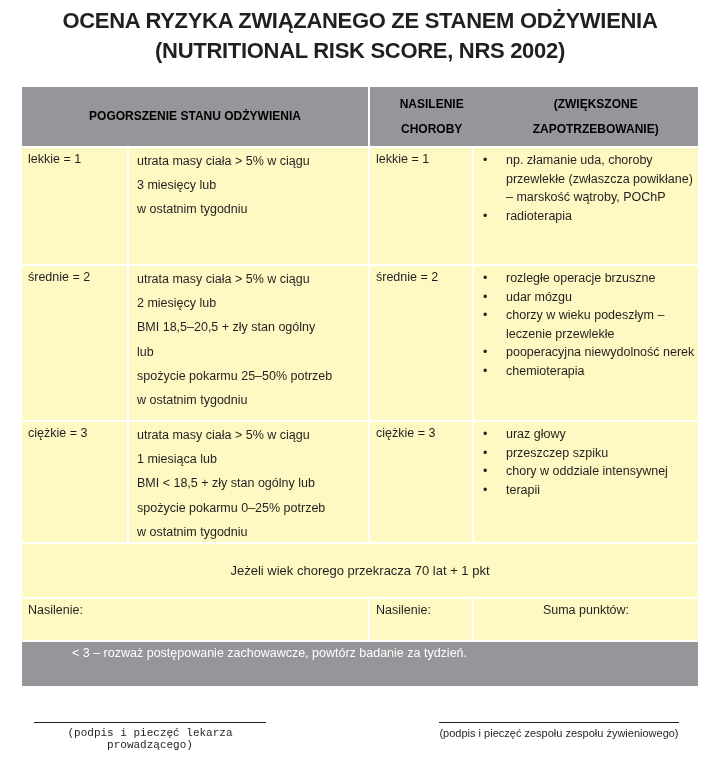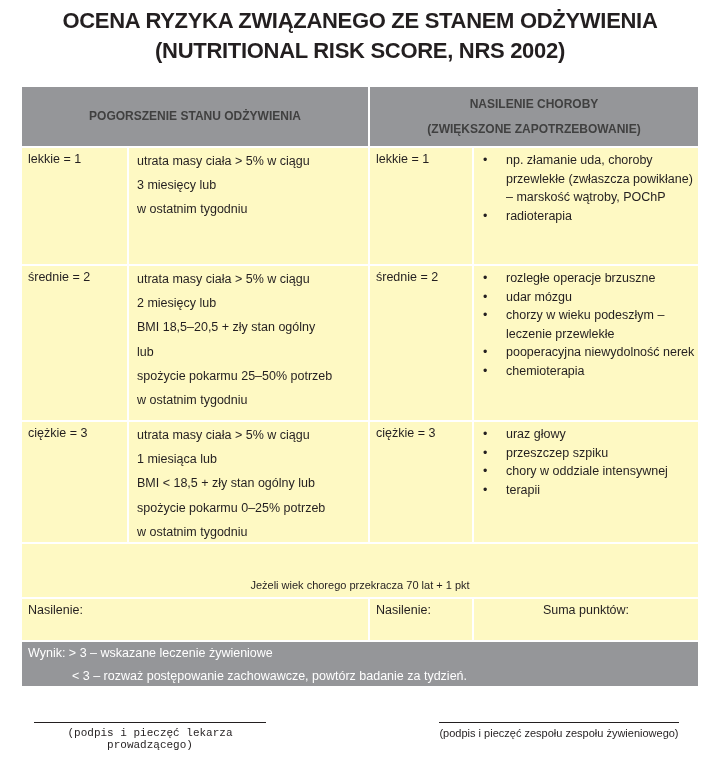--- a/index.html
+++ b/index.html
@@ -6,29 +6,29 @@
   body { width:720px; height:763px; position:relative; overflow:hidden;
          font-family:"Liberation Sans", sans-serif; color:#231f20; }
   .title { position:absolute; left:0; width:720px; text-align:center;
            font-family:"Liberation Sans", sans-serif; font-weight:bold; font-size:22px;
            color:#231f20; letter-spacing:-0.3px; }
   .t1 { top:8px; }
   .t2 { top:38px; }
   .grid { position:absolute; left:22px; top:87px; width:676px; }
   .cell { position:absolute; background:#fef9c3; box-sizing:border-box;
           font-size:12.5px; line-height:24px; }
-  .hdr { background:#959699; color:#404040; font-weight:bold; font-size:12px;
+  .hdr { background:#959699; color:#000000; font-weight:bold; font-size:12px;
          text-align:center; display:flex; align-items:center; justify-content:center;
-         flex-direction:column; line-height:25px; }
+         flex-direction:row; line-height:25px; }
   .lbl { padding:1px 6px; line-height:20px; }
   .desc { padding:1px 8px; line-height:24.2px; }
   ul.bl { margin:0; padding:3px 0 0 0; list-style:none; }
   ul.bl li { position:relative; padding-left:32px; line-height:18.5px; }
   ul.bl li::before { content:"•"; position:absolute; left:9px; top:0; }
-  .age { text-align:center; display:flex; align-items:flex-end; justify-content:center; font-size:11px; }
+  .age { text-align:center; display:flex; align-items:center; justify-content:center; font-size:13px; }
   .wynik { background:#959699; color:#ffffff; font-size:12.5px; line-height:23px; padding:0 6px; }
   .sig-line { position:absolute; border-top:1px solid #231f20; }
   .sig-text { position:absolute; font-size:11px; color:#231f20; }
 </style>
 </head>
 <body>
 
 <div class="title t1">OCENA RYZYKA ZWIĄZANEGO ZE STANEM ODŻYWIENIA</div>
 <div class="title t2">(NUTRITIONAL RISK SCORE, NRS 2002)</div>
 
@@ -96,21 +96,20 @@
 
   <div class="cell age" style="left:0;top:457px;width:676px;height:53px;">
     <span>Jeżeli wiek chorego przekracza 70 lat + 1 pkt</span>
   </div>
 
   <div class="cell lbl" style="left:0;top:512px;width:346px;height:41px;">Nasilenie:</div>
   <div class="cell lbl" style="left:348px;top:512px;width:102px;height:41px;">Nasilenie:</div>
   <div class="cell lbl" style="left:452px;top:512px;width:224px;height:41px;text-align:center;">Suma punktów:</div>
 
   <div class="cell wynik" style="left:0;top:555px;width:676px;height:44px;">
-    <div>Wynik: &gt; 3 – wskazane leczenie żywieniowe</div>
     <div style="padding-left:44px;">&lt; 3 – rozważ postępowanie zachowawcze, powtórz badanie za tydzień.</div>
   </div>
 </div>
 
 <div class="sig-line" style="left:34px;top:722px;width:232px;"></div>
 <div class="sig-text" style="left:34px;top:727px;width:232px;text-align:center;font-family:Liberation Mono, monospace;">(podpis i pieczęć lekarza prowadzącego)</div>
 <div class="sig-line" style="left:439px;top:722px;width:240px;"></div>
 <div class="sig-text" style="left:430px;top:727px;width:258px;text-align:center;">(podpis i pieczęć zespołu zespołu żywieniowego)</div>
 
 </body></html>

